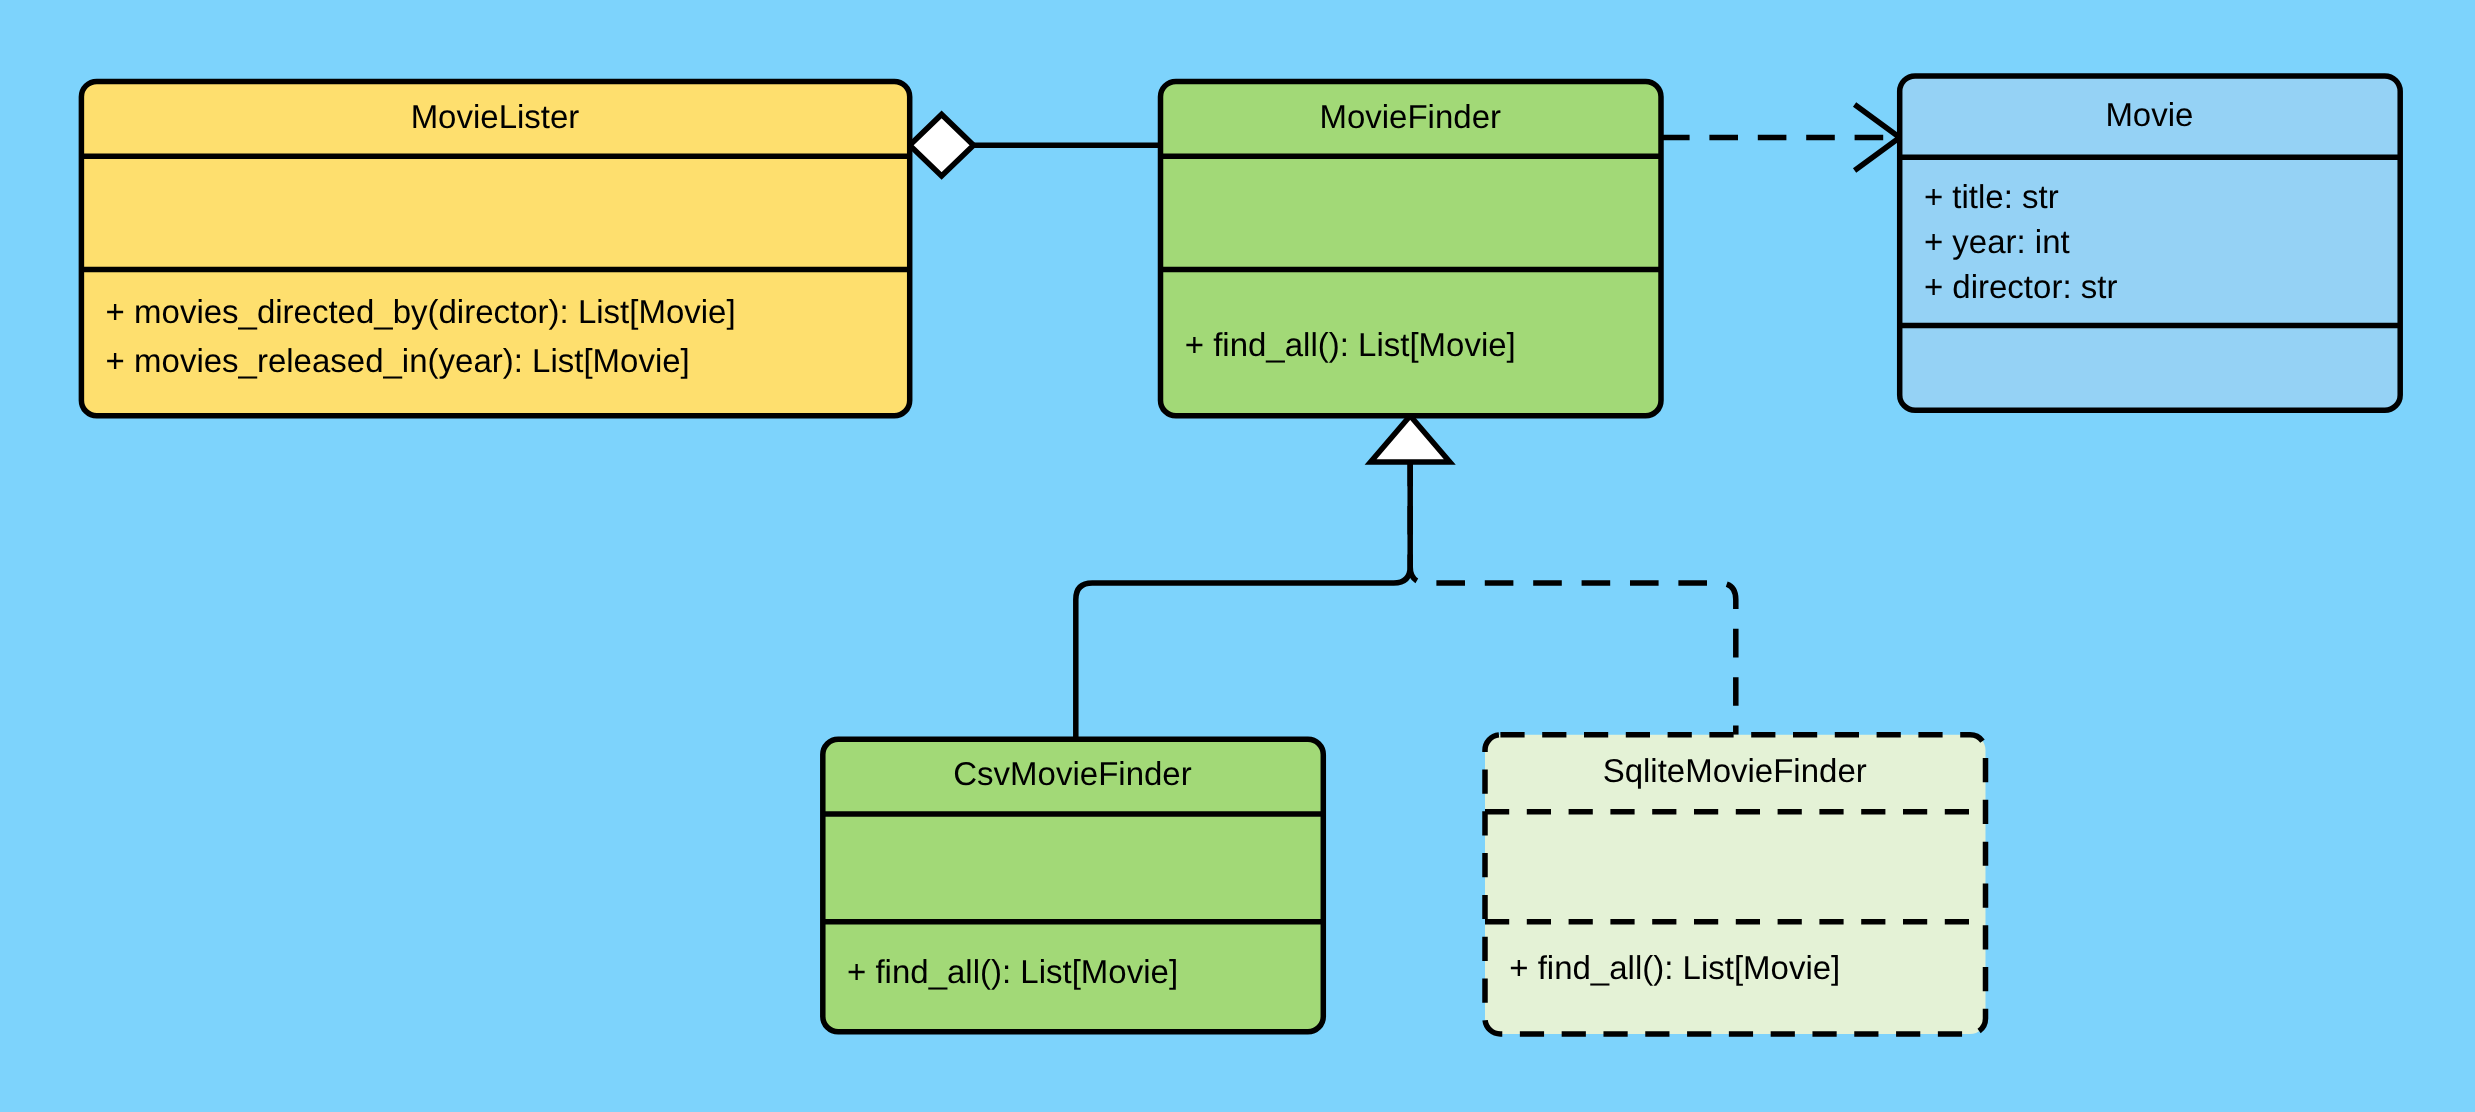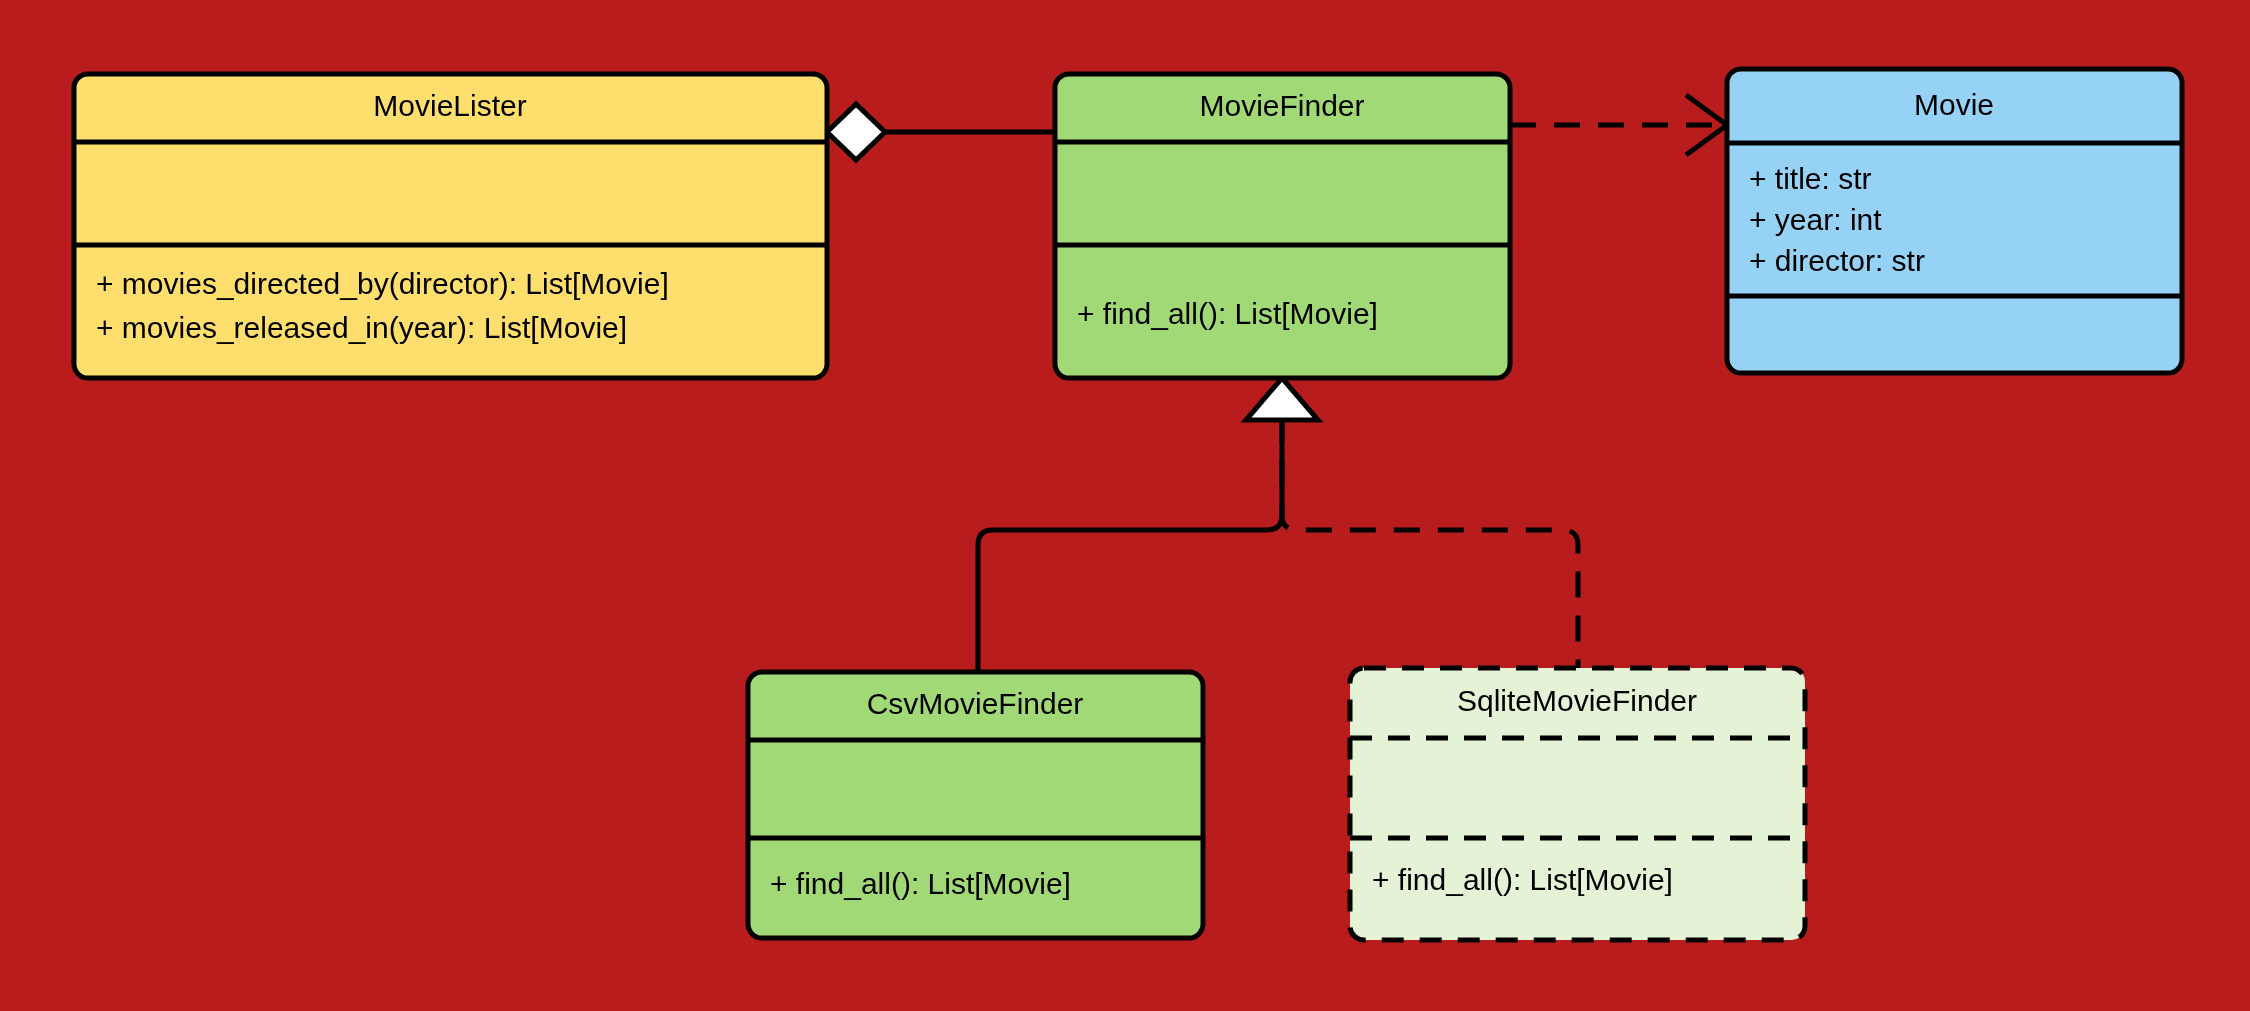--- a/index.html
+++ b/index.html
@@ -11,21 +11,21 @@
   body {
     width: 2250px;
     height: 1011px;
     overflow: hidden;
     font-family: "Liberation Sans", sans-serif;
   }
   #diagram-root {
     position: relative;
     width: 2250px;
     height: 1011px;
-    background: #b91c1c;
+    background: #7dd3fc;
   }
   svg#uml-canvas {
     display: block;
     width: 2250px;
     height: 1011px;
   }
   .cls-box {
     stroke: #000000;
     stroke-width: 5;
   }

